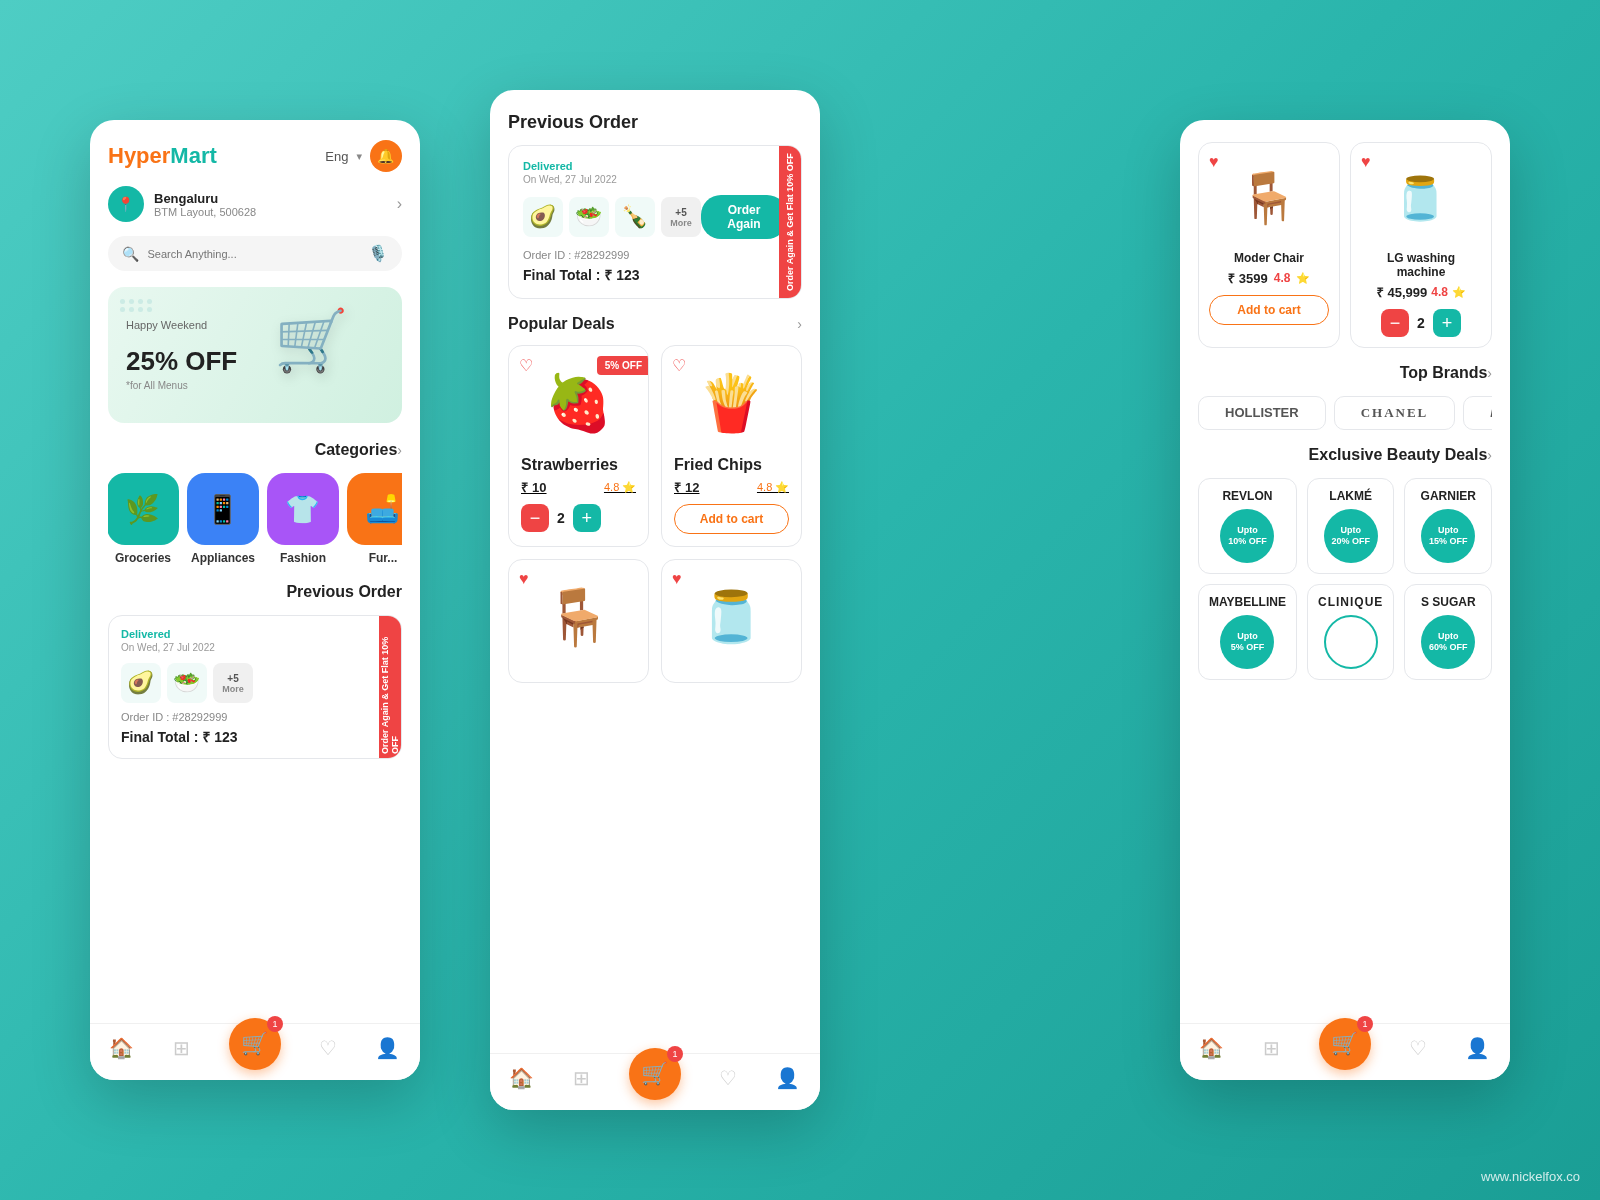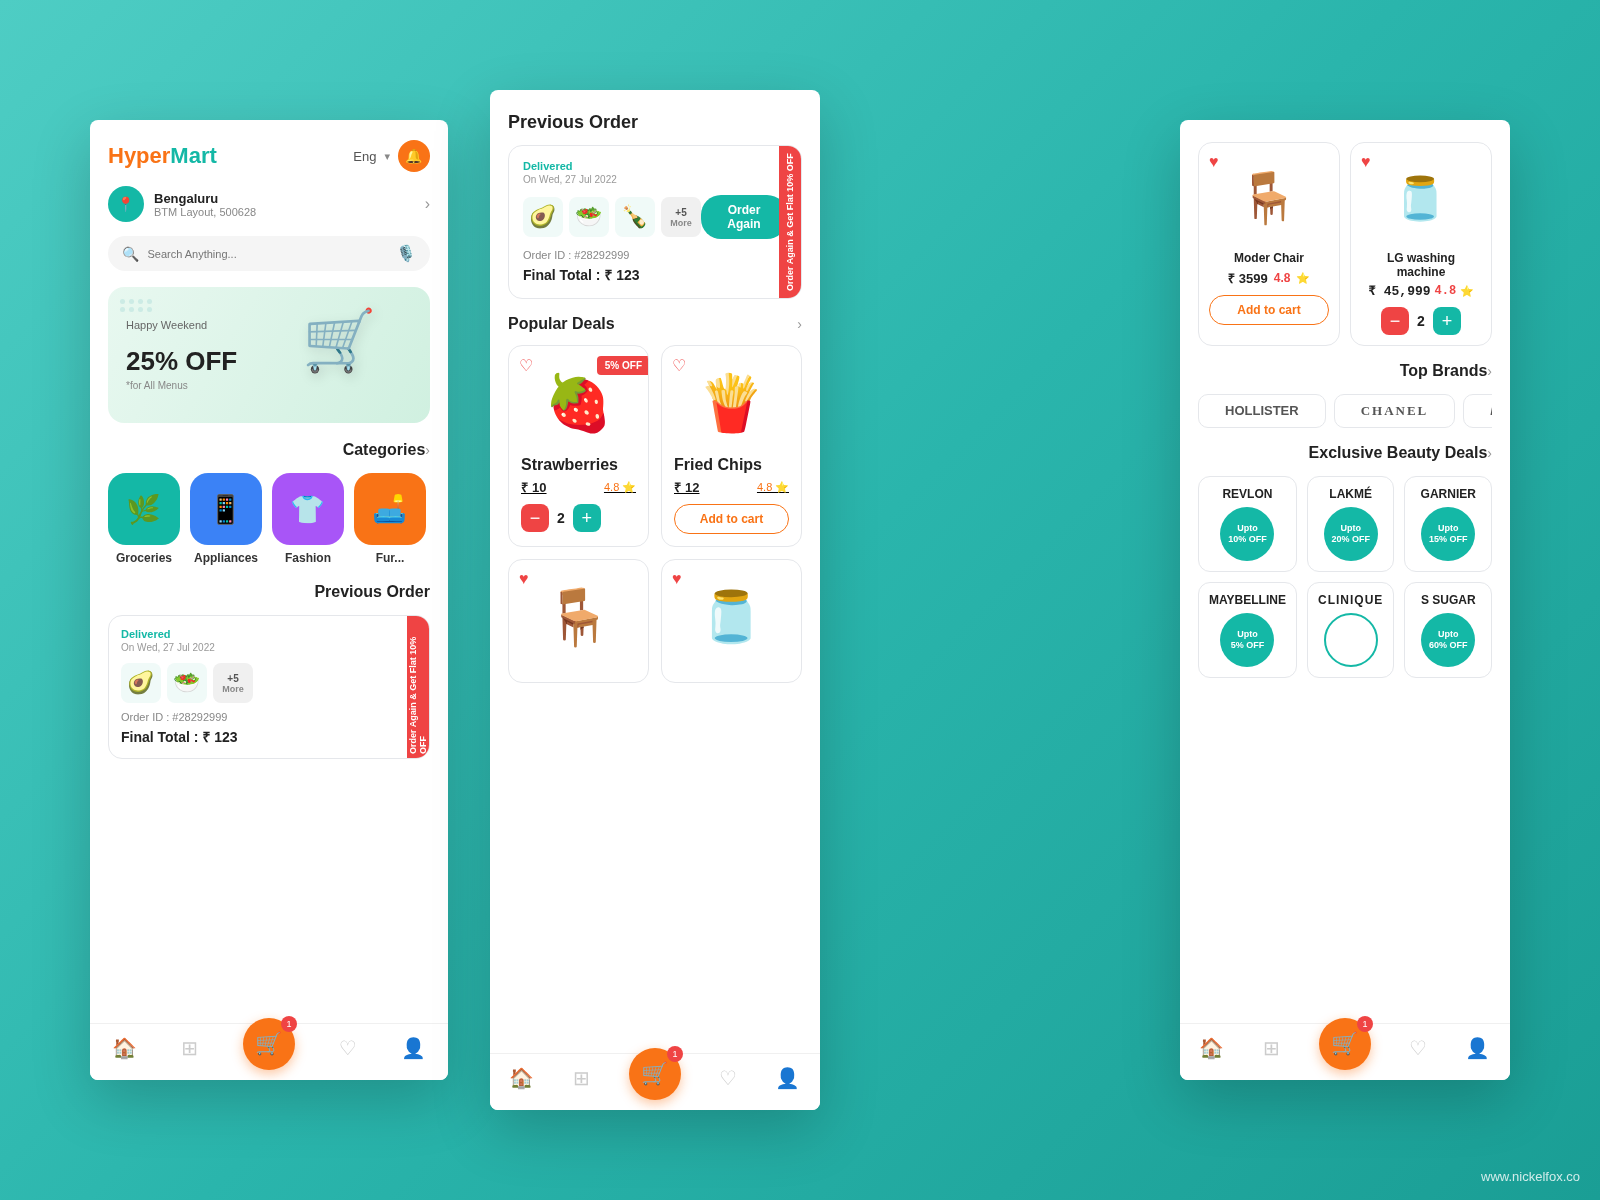--- a/index.html
+++ b/index.html
@@ -8,27 +8,27 @@
       height: 1200px;
       background: linear-gradient(135deg, #4ecdc4 0%, #2ab5ac 50%, #1a9e95 100%);
       display: flex;
       align-items: center;
       justify-content: center;
       font-family: -apple-system, BlinkMacSystemFont, 'Segoe UI', sans-serif;
       overflow: hidden;
     }
     .phone {
       background: #fff;
-      border-radius: 8px;
+      border-radius: 24px;
       box-shadow: 0 20px 60px rgba(0,0,0,0.2);
       overflow: hidden;
       position: relative;
     }
     .phone-left {
-      width: 358px;
+      width: 330px;
       height: 960px;
     }
     .phone-middle {
       width: 330px;
       height: 1020px;
     }
     .phone-right {
       width: 330px;
       height: 960px;
     }
@@ -655,21 +655,21 @@
             <span class="product-rating-val">4.8</span>
             <span class="star-icon">⭐</span>
           </div>
           <button class="add-cart-btn">Add to cart</button>
         </div>
 
         <div class="product-card">
           <span class="heart-btn" style="color:#ef4444;">♥</span>
           <div class="product-img" style="font-size:42px;">🫙</div>
           <div class="product-name">LG washing machine</div>
-          <div class="rating-row" style="justify-content:center;margin-bottom:8px;font-family:Liberation Mono, monospace;">
+          <div class="rating-row" style="justify-content:center;margin-bottom:8px;">
             <span class="product-price">₹ 45,999</span>
             <span class="product-rating-val">4.8</span>
             <span class="star-icon">⭐</span>
           </div>
           <div class="qty-control" style="justify-content:center;">
             <button class="qty-btn-minus">−</button>
             <span class="qty-num">2</span>
             <button class="qty-btn-plus">+</button>
           </div>
         </div>

